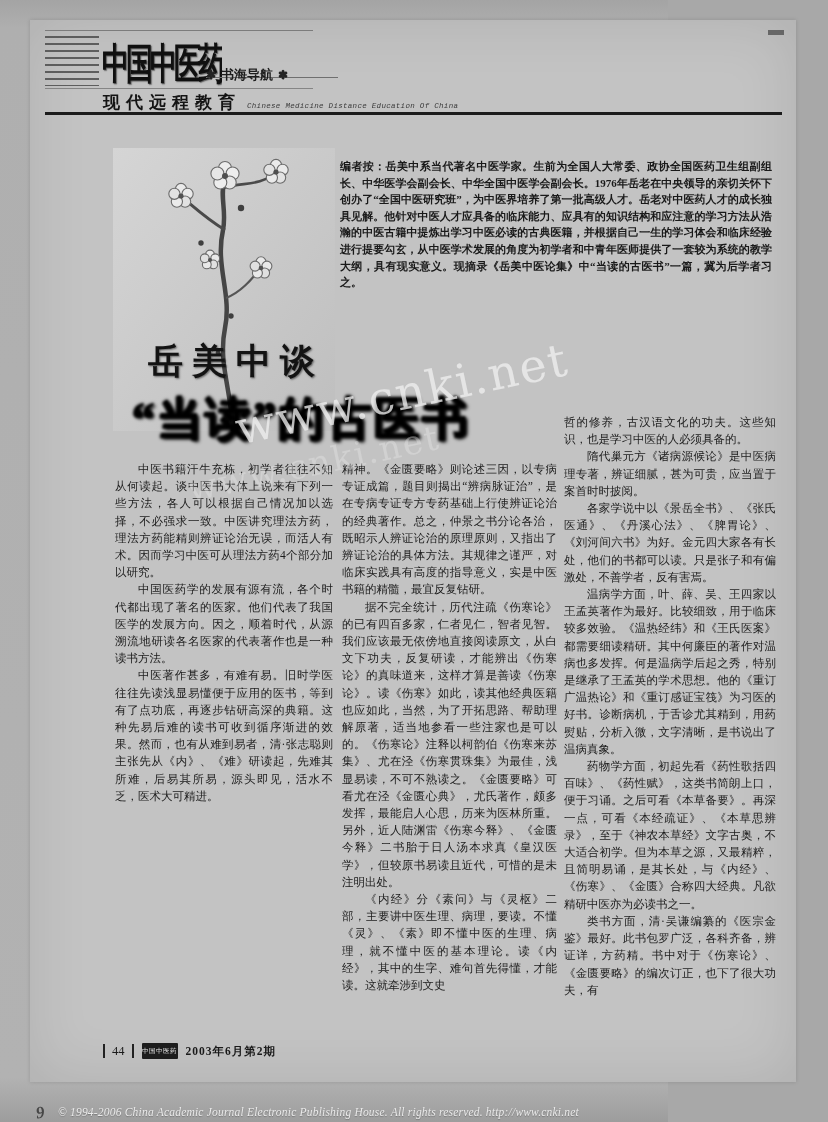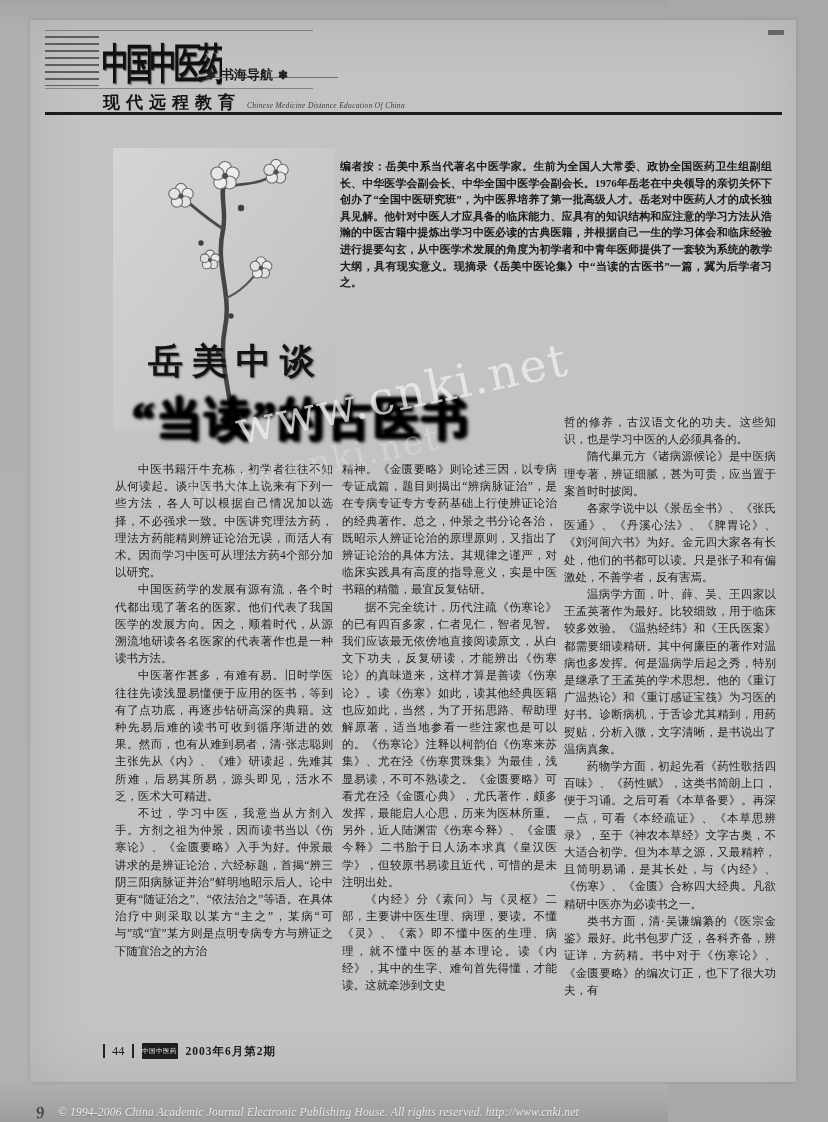--- a/index.html
+++ b/index.html
@@ -24,21 +24,21 @@
     font-size:27px; font-weight:bold; color:#101010; letter-spacing:-3px;
     transform:scaleY(1.55); transform-origin:top left; filter:blur(.4px);
     text-shadow:1px 1px 1px rgba(0,0,0,.55); white-space:nowrap; overflow:hidden; }
   .nav-row { position:absolute; left:206px; top:64px; width:150px; height:22px;
     display:flex; align-items:center; gap:5px; font-size:13px; font-weight:bold; color:#1c1c1c; }
   .nav-row .orn { font-size:12px; color:#222; }
   .nav-line { position:absolute; left:206px; top:77px; width:132px; height:1px; background:#6f6f6f; z-index:0; }
   .series-row { position:absolute; left:103px; top:91px; width:560px; white-space:nowrap; }
   .series-cn { font-size:17px; font-weight:bold; letter-spacing:6px; color:#141414; }
   .series-en { font-size:7.5px; font-style:italic; color:#3a3a3a; margin-left:6px; letter-spacing:.3px;
-    font-family:Liberation Serif, serif; }
+    font-family:Liberation Mono, monospace; }
   .main-rule { position:absolute; left:45px; top:112px; width:737px; height:3px; background:#1b1b1b; }
   .corner-mark { position:absolute; left:768px; top:30px; width:16px; height:5px; background:#3b3b3b; opacity:.65; }
 
   
   .flower { position:absolute; left:113px; top:148px; width:222px; height:283px; }
 
   
   .editor-note { position:absolute; left:340px; top:158px; width:432px;
     font-size:11px; line-height:16.6px; text-align:justify; color:#191919; font-weight:600; }
   .editor-note b { font-weight:bold; }
@@ -176,21 +176,20 @@
   <div class="author-title">岳美中谈</div>
   <div class="main-title">“当读”的古医书</div>
 
   <div class="watermark">www.cnki.net</div>
   <div class="watermark2">www.cnki.net</div>
 
   <div class="col col1">
     <p>中医书籍汗牛充栋，初学者往往不知从何读起。谈中医书大体上说来有下列一些方法，各人可以根据自己情况加以选择，不必强求一致。中医讲究理法方药，理法方药能精则辨证论治无误，而活人有术。因而学习中医可从理法方药4个部分加以研究。</p>
     <p>中国医药学的发展有源有流，各个时代都出现了著名的医家。他们代表了我国医学的发展方向。因之，顺着时代，从源溯流地研读各名医家的代表著作也是一种读书方法。</p>
     <p>中医著作甚多，有难有易。旧时学医往往先读浅显易懂便于应用的医书，等到有了点功底，再逐步钻研高深的典籍。这种先易后难的读书可收到循序渐进的效果。然而，也有从难到易者，清·张志聪则主张先从《内》、《难》研读起，先难其所难，后易其所易，源头即见，活水不乏，医术大可精进。</p>
-    <p>不过，学习中医，我意当从方剂入手。方剂之祖为仲景，因而读书当以《伤寒论》、《金匮要略》入手为好。仲景最讲求的是辨证论治，六经标题，首揭“辨三阴三阳病脉证并治”鲜明地昭示后人。论中更有“随证治之”、“依法治之”等语。在具体治疗中则采取以某方“主之”，某病“可与”或“宜”某方则是点明专病专方与辨证之下随宜治之的方治</p>
   </div>
   <div class="col col2">
     <p class="cont">精神。《金匮要略》则论述三因，以专病专证成篇，题目则揭出“辨病脉证治”，是在专病专证专方专药基础上行使辨证论治的经典著作。总之，仲景之书分论各治，既昭示人辨证论治的原理原则，又指出了辨证论治的具体方法。其规律之谨严，对临床实践具有高度的指导意义，实是中医书籍的精髓，最宜反复钻研。</p>
     <p>据不完全统计，历代注疏《伤寒论》的已有四百多家，仁者见仁，智者见智。我们应该最无依傍地直接阅读原文，从白文下功夫，反复研读，才能辨出《伤寒论》的真味道来，这样才算是善读《伤寒论》。读《伤寒》如此，读其他经典医籍也应如此，当然，为了开拓思路、帮助理解原著，适当地参看一些注家也是可以的。《伤寒论》注释以柯韵伯《伤寒来苏集》、尤在泾《伤寒贯珠集》为最佳，浅显易读，不可不熟读之。《金匮要略》可看尤在泾《金匮心典》，尤氏著作，颇多发挥，最能启人心思，历来为医林所重。另外，近人陆渊雷《伤寒今释》、《金匮今释》二书胎于日人汤本求真《皇汉医学》，但较原书易读且近代，可惜的是未注明出处。</p>
     <p>《内经》分《素问》与《灵枢》二部，主要讲中医生理、病理，要读。不懂《灵》、《素》即不懂中医的生理、病理，就不懂中医的基本理论。读《内经》，其中的生字、难句首先得懂，才能读。这就牵涉到文史</p>
   </div>
   <div class="col col3">
     <p class="cont">哲的修养，古汉语文化的功夫。这些知识，也是学习中医的人必须具备的。</p>
     <p>隋代巢元方《诸病源候论》是中医病理专著，辨证细腻，甚为可贵，应当置于案首时时披阅。</p>
     <p>各家学说中以《景岳全书》、《张氏医通》、《丹溪心法》、《脾胃论》、《刘河间六书》为好。金元四大家各有长处，他们的书都可以读。只是张子和有偏激处，不善学者，反有害焉。</p>

